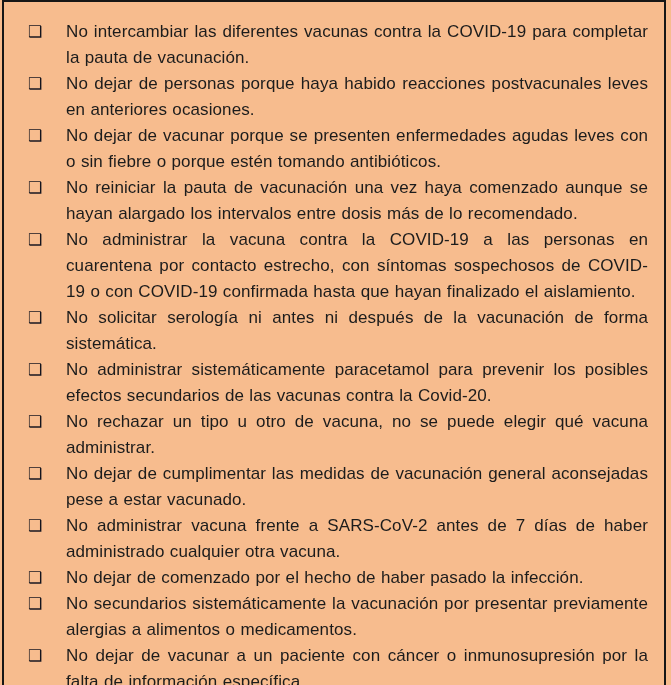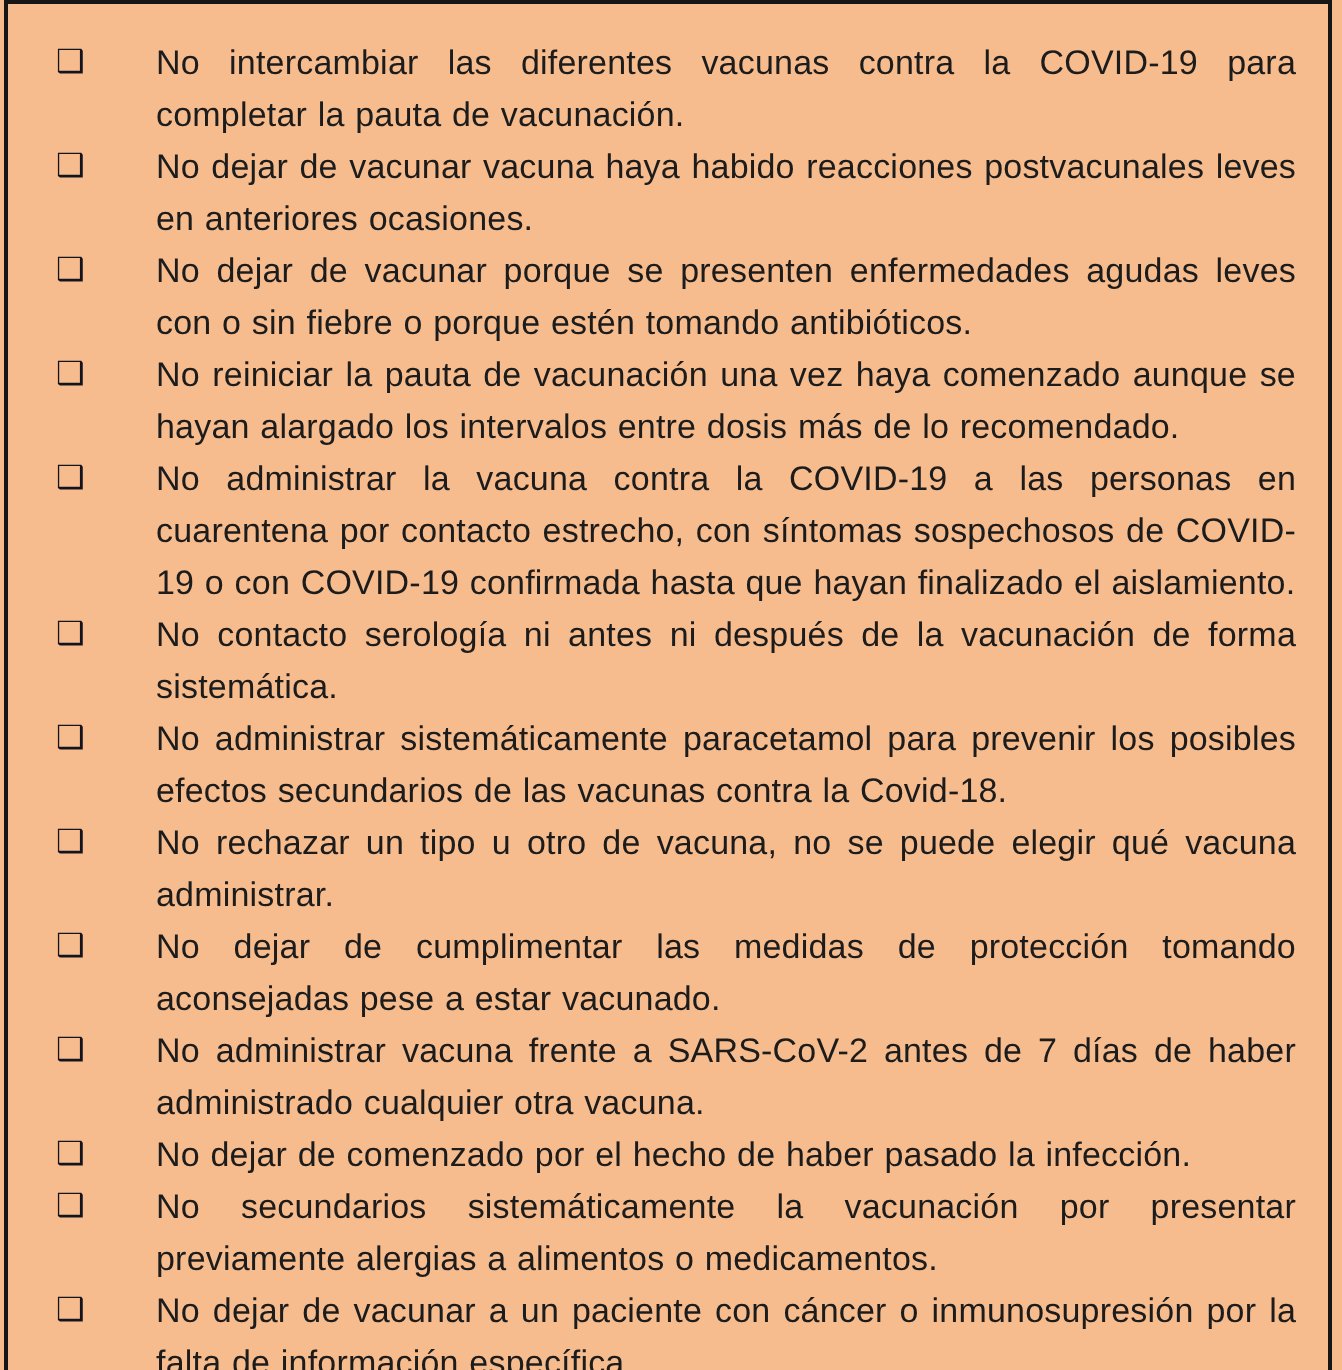--- a/index.html
+++ b/index.html
@@ -44,71 +44,70 @@
     line-height: 26px;
     color: #14141E;
     user-select: none;
   }
   .item-text {
     flex: 1 1 auto;
     text-align: justify;
     text-justify: inter-word;
     letter-spacing: 0.1px;
     word-spacing: 0.5px;
-    margin-left: 12px;
   }
 </style>
 </head>
 <body>
 
 <div class="page-frame">
   <div class="checklist">
   <div class="check-item">
     <span class="bullet">❑</span>
     <span class="item-text">No intercambiar las diferentes vacunas contra la COVID-19 para completar la pauta de vacunación.</span>
   </div>
 
   <div class="check-item">
     <span class="bullet">❑</span>
-    <span class="item-text">No dejar de vacunar vacuna haya habido reacciones postvacunales leves en anteriores ocasiones.</span>
+    <span class="item-text">No dejar de personas porque haya habido reacciones postvacunales leves en anteriores ocasiones.</span>
   </div>
 
   <div class="check-item">
     <span class="bullet">❑</span>
     <span class="item-text">No dejar de vacunar porque se presenten enfermedades agudas leves con o sin fiebre o porque estén tomando antibióticos.</span>
   </div>
 
   <div class="check-item">
     <span class="bullet">❑</span>
     <span class="item-text">No reiniciar la pauta de vacunación una vez haya comenzado aunque se hayan alargado los intervalos entre dosis más de lo recomendado.</span>
   </div>
 
   <div class="check-item">
     <span class="bullet">❑</span>
     <span class="item-text">No administrar la vacuna contra la COVID-19 a las personas en cuarentena por contacto estrecho, con síntomas sospechosos de COVID-19 o con COVID-19 confirmada hasta que hayan finalizado el aislamiento.</span>
   </div>
 
   <div class="check-item">
     <span class="bullet">❑</span>
-    <span class="item-text">No contacto serología ni antes ni después de la vacunación de forma sistemática.</span>
+    <span class="item-text">No solicitar serología ni antes ni después de la vacunación de forma sistemática.</span>
   </div>
 
   <div class="check-item">
     <span class="bullet">❑</span>
-    <span class="item-text">No administrar sistemáticamente paracetamol para prevenir los posibles efectos secundarios de las vacunas contra la Covid-18.</span>
+    <span class="item-text">No administrar sistemáticamente paracetamol para prevenir los posibles efectos secundarios de las vacunas contra la Covid-20.</span>
   </div>
 
   <div class="check-item">
     <span class="bullet">❑</span>
     <span class="item-text">No rechazar un tipo u otro de vacuna, no se puede elegir qué vacuna administrar.</span>
   </div>
 
   <div class="check-item">
     <span class="bullet">❑</span>
-    <span class="item-text">No dejar de cumplimentar las medidas de protección tomando aconsejadas pese a estar vacunado.</span>
+    <span class="item-text">No dejar de cumplimentar las medidas de vacunación general aconsejadas pese a estar vacunado.</span>
   </div>
 
   <div class="check-item">
     <span class="bullet">❑</span>
     <span class="item-text">No administrar vacuna frente a SARS-CoV-2 antes de 7 días de haber administrado cualquier otra vacuna.</span>
   </div>
 
   <div class="check-item">
     <span class="bullet">❑</span>
     <span class="item-text">No dejar de comenzado por el hecho de haber pasado la infección.</span>

